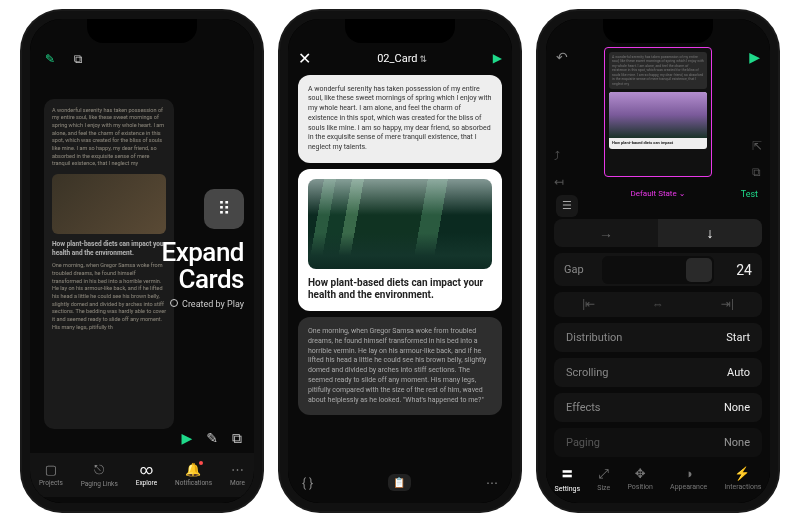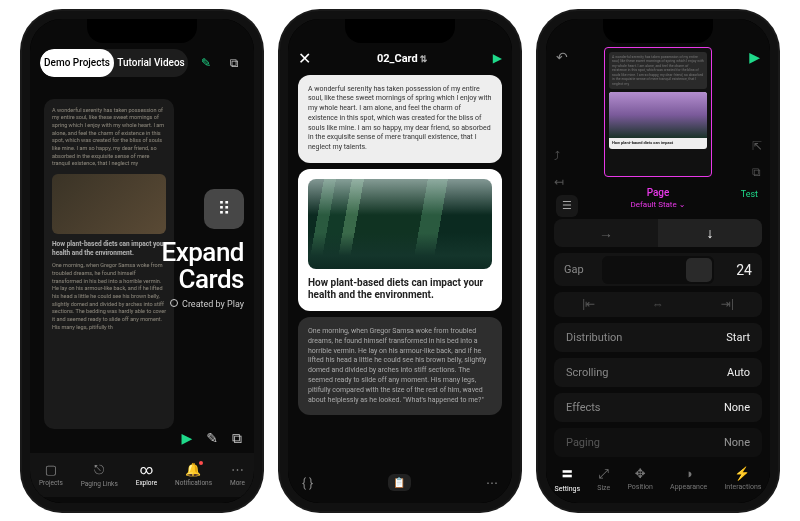--- a/index.html
+++ b/index.html
@@ -163,21 +163,21 @@
   .p1-tab .ic { font-size: 13px; }
   .notif-dot { position:relative; }
   .notif-dot::after { content:''; position:absolute; top:-1px; right:-1px; width:4px;height:4px;background:#ff4d4d;border-radius:50%; }
 
   
   .p2-top {
     position:absolute; top:30px; left:10px; right:10px;
     display:flex; align-items:center; justify-content:space-between;
     font-size:12px;
   }
-  .p2-title { font-size:11px; font-weight:700; }
+  .p2-title { font-size:11px; font-weight:400; }
   .p2-title .chev { font-size:9px; margin-left:2px; opacity:0.7;}
   .p2-body {
     position:absolute; top:56px; left:10px; right:10px; bottom:36px;
     display:flex; flex-direction:column; gap:6px;
     overflow:hidden;
   }
   .card-white {
     background:#fff; color:#222; border-radius:12px; padding:10px;
     font-size:8px; line-height:1.4;
   }
@@ -272,24 +272,20 @@
   .p3-bt.active { color:#fff; }
   .p3-bt .ic { font-size:13px; }
 </style>
 </head>
 <body>
 
 <div class="phone">
   <div class="notch"></div>
   <div class="screen">
     <div class="p1-top">
-      <div class="seg">
-        <div class="active">Demo Projects</div>
-        <div>Tutorial Videos</div>
-      </div>
       <div class="top-icon accent">✎</div>
       <div class="top-icon">⧉</div>
     </div>
 
     <div class="p1-card-bg">
       <div>A wonderful serenity has taken possession of my entire soul, like these sweet mornings of spring which I enjoy with my whole heart. I am alone, and feel the charm of existence in this spot, which was created for the bliss of souls like mine. I am so happy, my dear friend, so absorbed in the exquisite sense of mere tranquil existence, that I neglect my</div>
       <div class="img"></div>
       <div class="h">How plant-based diets can impact your health and the environment.</div>
       <div>One morning, when Gregor Samsa woke from troubled dreams, he found himself transformed in his bed into a horrible vermin. He lay on his armour-like back, and if he lifted his head a little he could see his brown belly, slightly domed and divided by arches into stiff sections. The bedding was hardly able to cover it and seemed ready to slide off any moment. His many legs, pitifully th</div>
     </div>
@@ -387,21 +383,20 @@
     <div class="p3-righttools">
       <span>⇱</span>
       <span>⧉</span>
     </div>
 
     <div class="p3-layersbtn">
       <span>☰</span>
     </div>
 
     <div class="p3-pageinfo">
-      <div class="pgname">Page</div>
       <div class="pgstate">
         <span>Default State</span>
         <span> ⌄</span>
       </div>
       <div class="testbtn">Test</div>
     </div>
 
     <div class="p3-panel">
       <div class="axis-row">
         <div>→</div>

